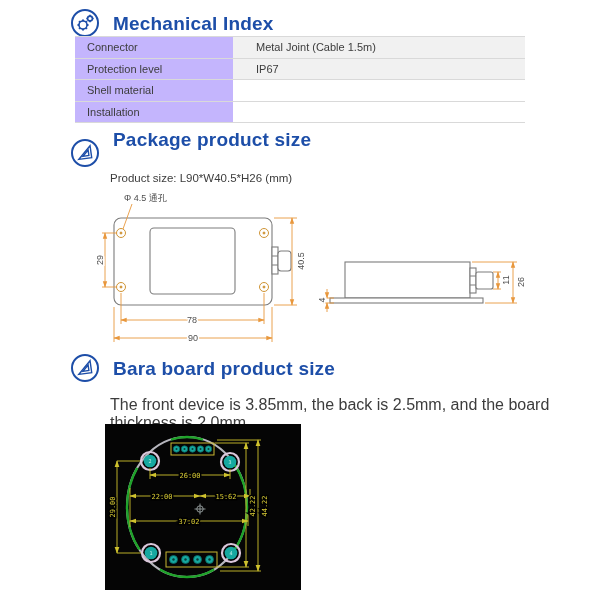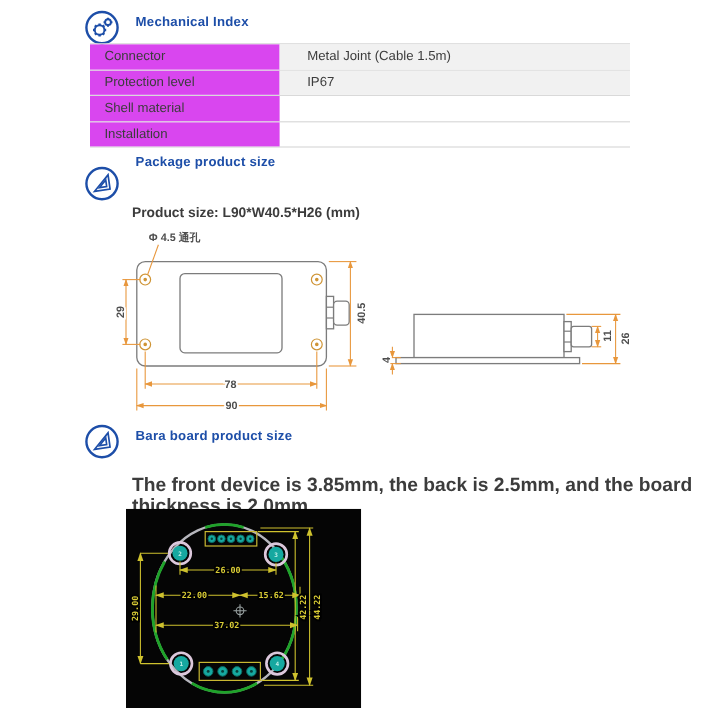--- a/index.html
+++ b/index.html
@@ -1,30 +1,30 @@
 <!DOCTYPE html>
 <html><head>
 <meta charset="utf-8">
 <style>
   html,body{margin:0;padding:0;}
   body{
     width:600px;height:600px;position:relative;background:#ffffff;
     font-family:"Liberation Sans", sans-serif;overflow:hidden;
   }
-  .abs{position:absolute;font-weight:bold;}
+  .abs{position:absolute;}
   .section-title{
-    font-size:11px;font-weight:bold;color:#1d4ea8;letter-spacing:.2px;
+    font-size:19px;font-weight:bold;color:#1d4ea8;letter-spacing:.2px;
   }
   
   .spec-table{
     position:absolute;left:75px;top:36px;width:450px;
     border-top:1px solid #d9d9d9;font-size:11px;color:#3c3c3c;
   }
   .spec-row{display:flex;height:20.5px;border-bottom:1px solid #d9d9d9;align-items:center;}
-  .spec-label{width:158px;padding-left:12px;box-sizing:border-box;background:#d946ef;height:100%;display:flex;align-items:center;}
+  .spec-label{width:158px;padding-left:12px;box-sizing:border-box;background:#c4b5fd;height:100%;display:flex;align-items:center;}
   .spec-value{flex:1;padding-left:23px;background:#f1f1f1;height:100%;display:flex;align-items:center;}
   .body-text{font-size:16px;color:#3c3c3c;}
   
   svg{display:block;}
   .draw-stroke{stroke:#7c7c7c;stroke-width:1.1;fill:#ffffff;}
   .draw-line{stroke:#7c7c7c;stroke-width:1;fill:none;}
   .dim{stroke:#e8973c;stroke-width:0.9;fill:none;}
   .dimtxt{font-family:"Liberation Sans",sans-serif;font-size:9px;fill:#4e4e4e;paint-order:stroke;stroke:#ffffff;stroke-width:3px;}
   .callout{font-family:"Liberation Sans",sans-serif;font-size:9px;fill:#4e4e4e;}
   

